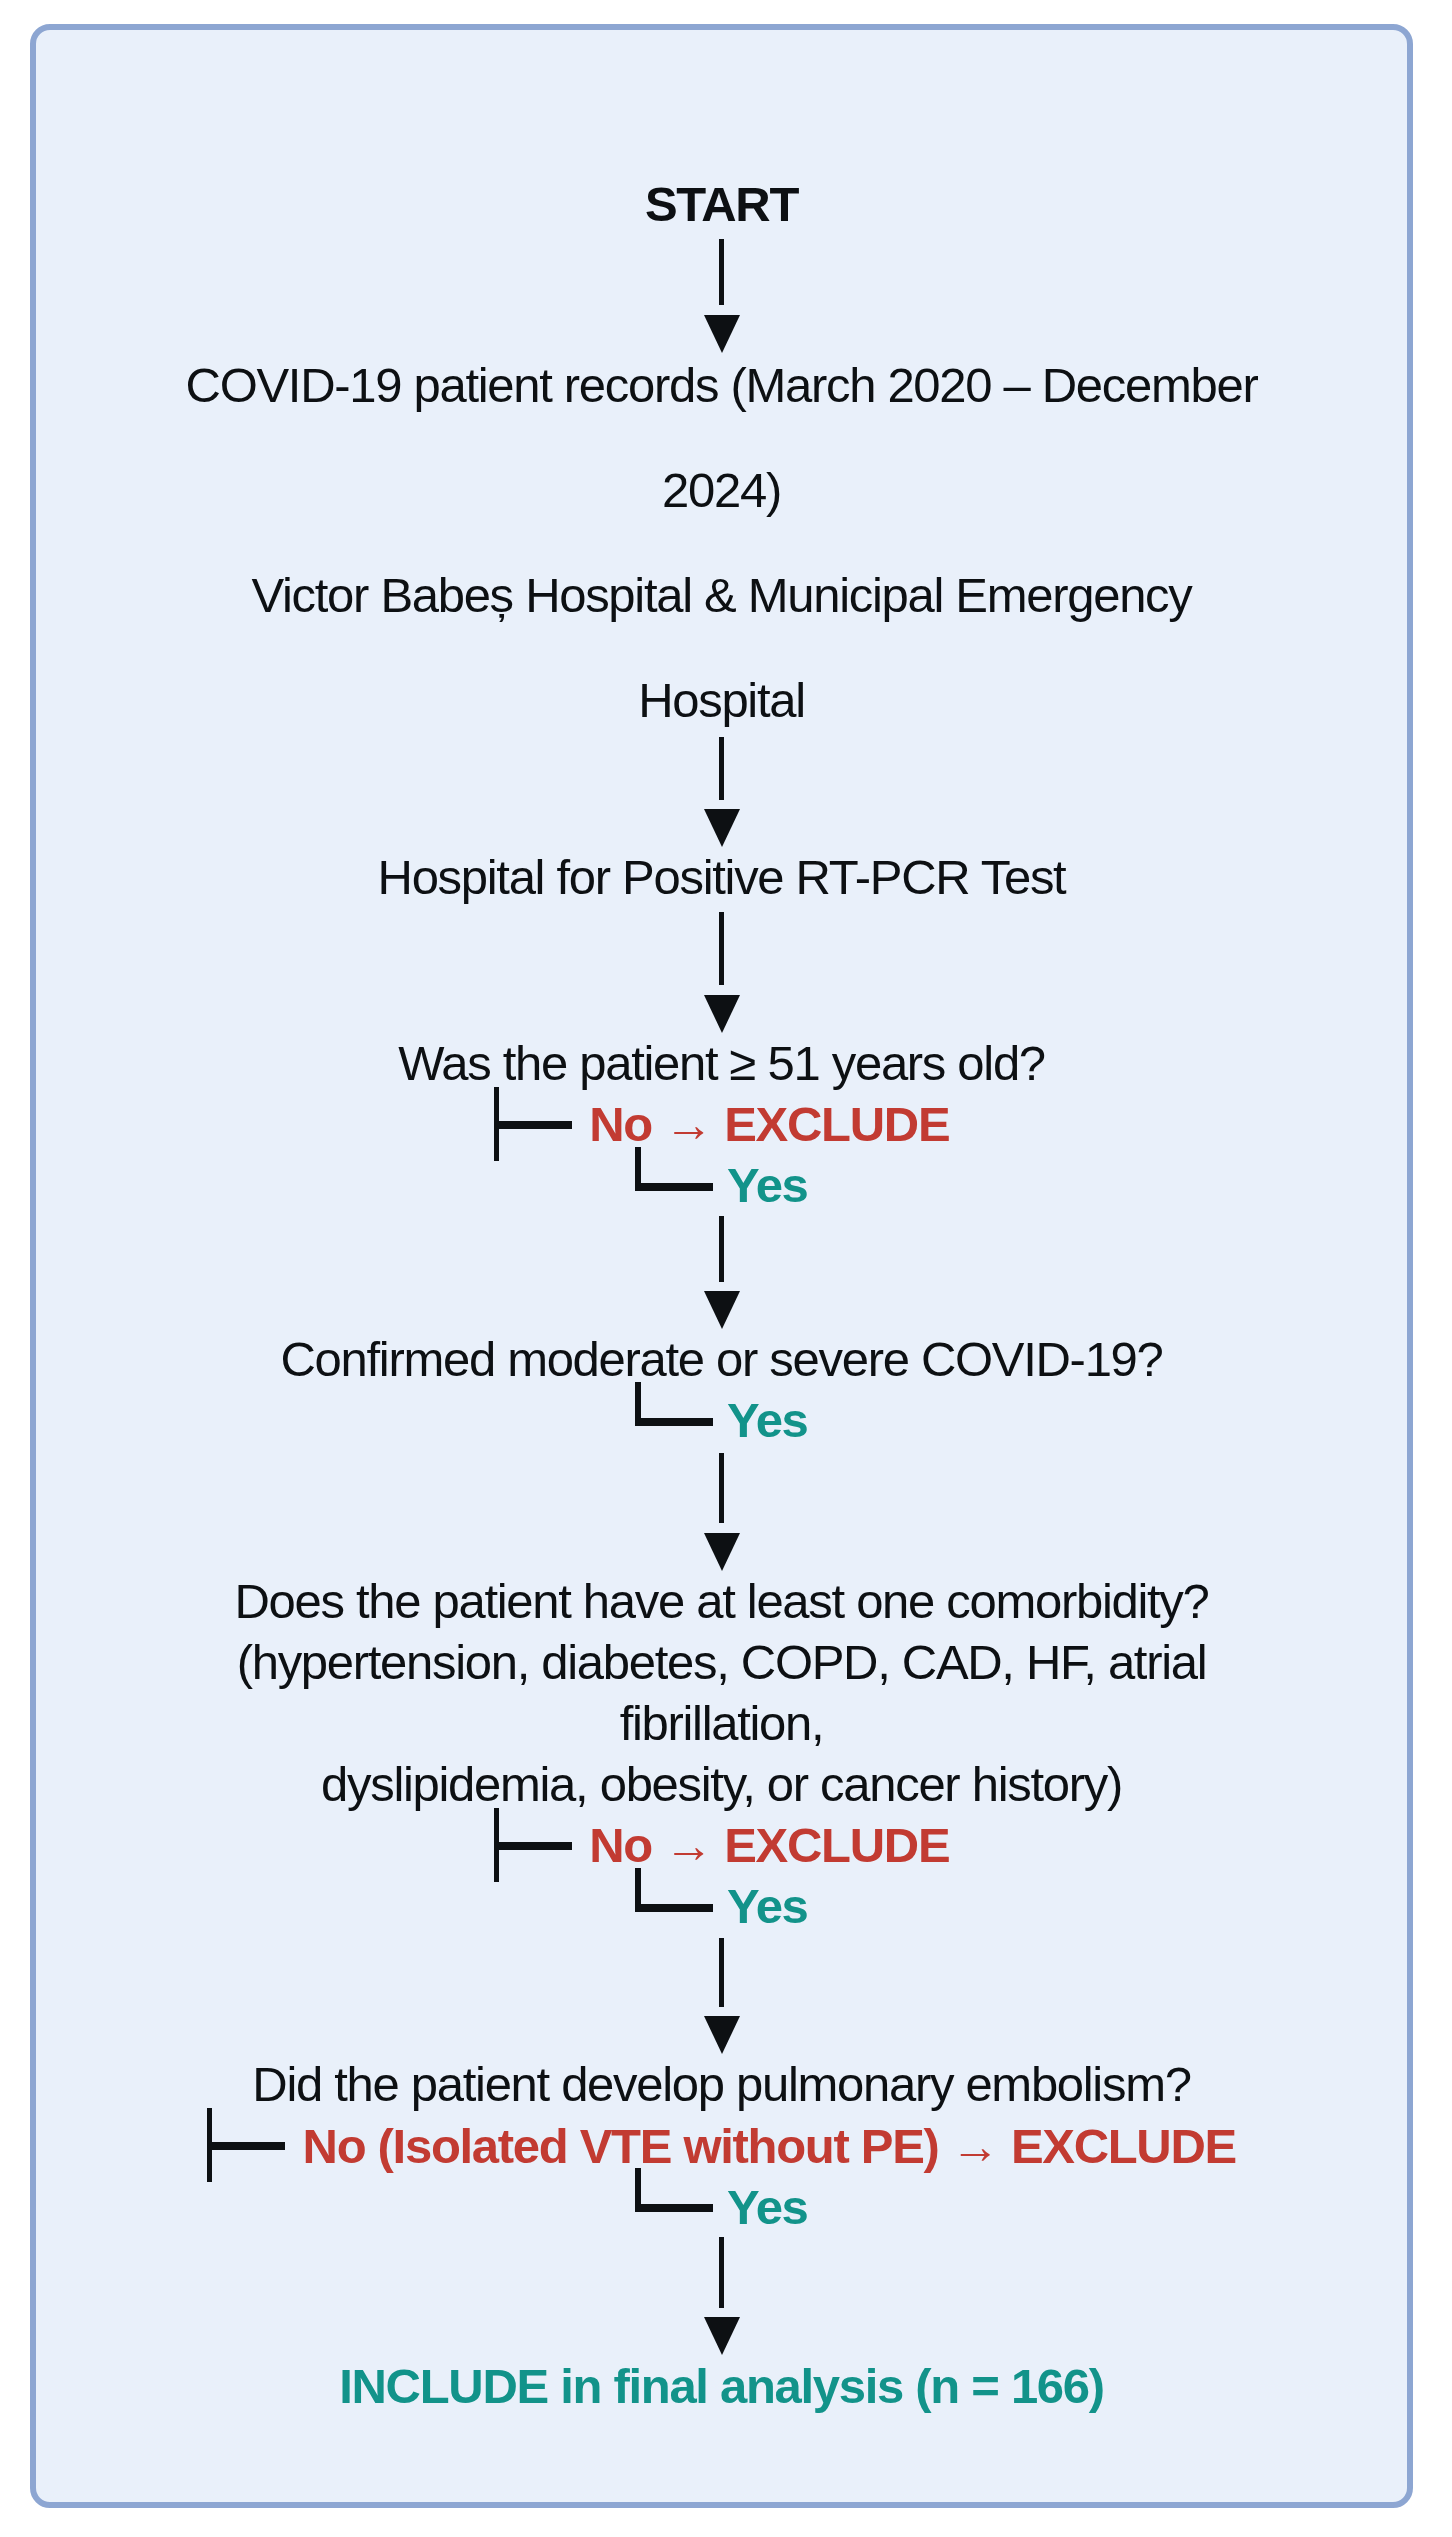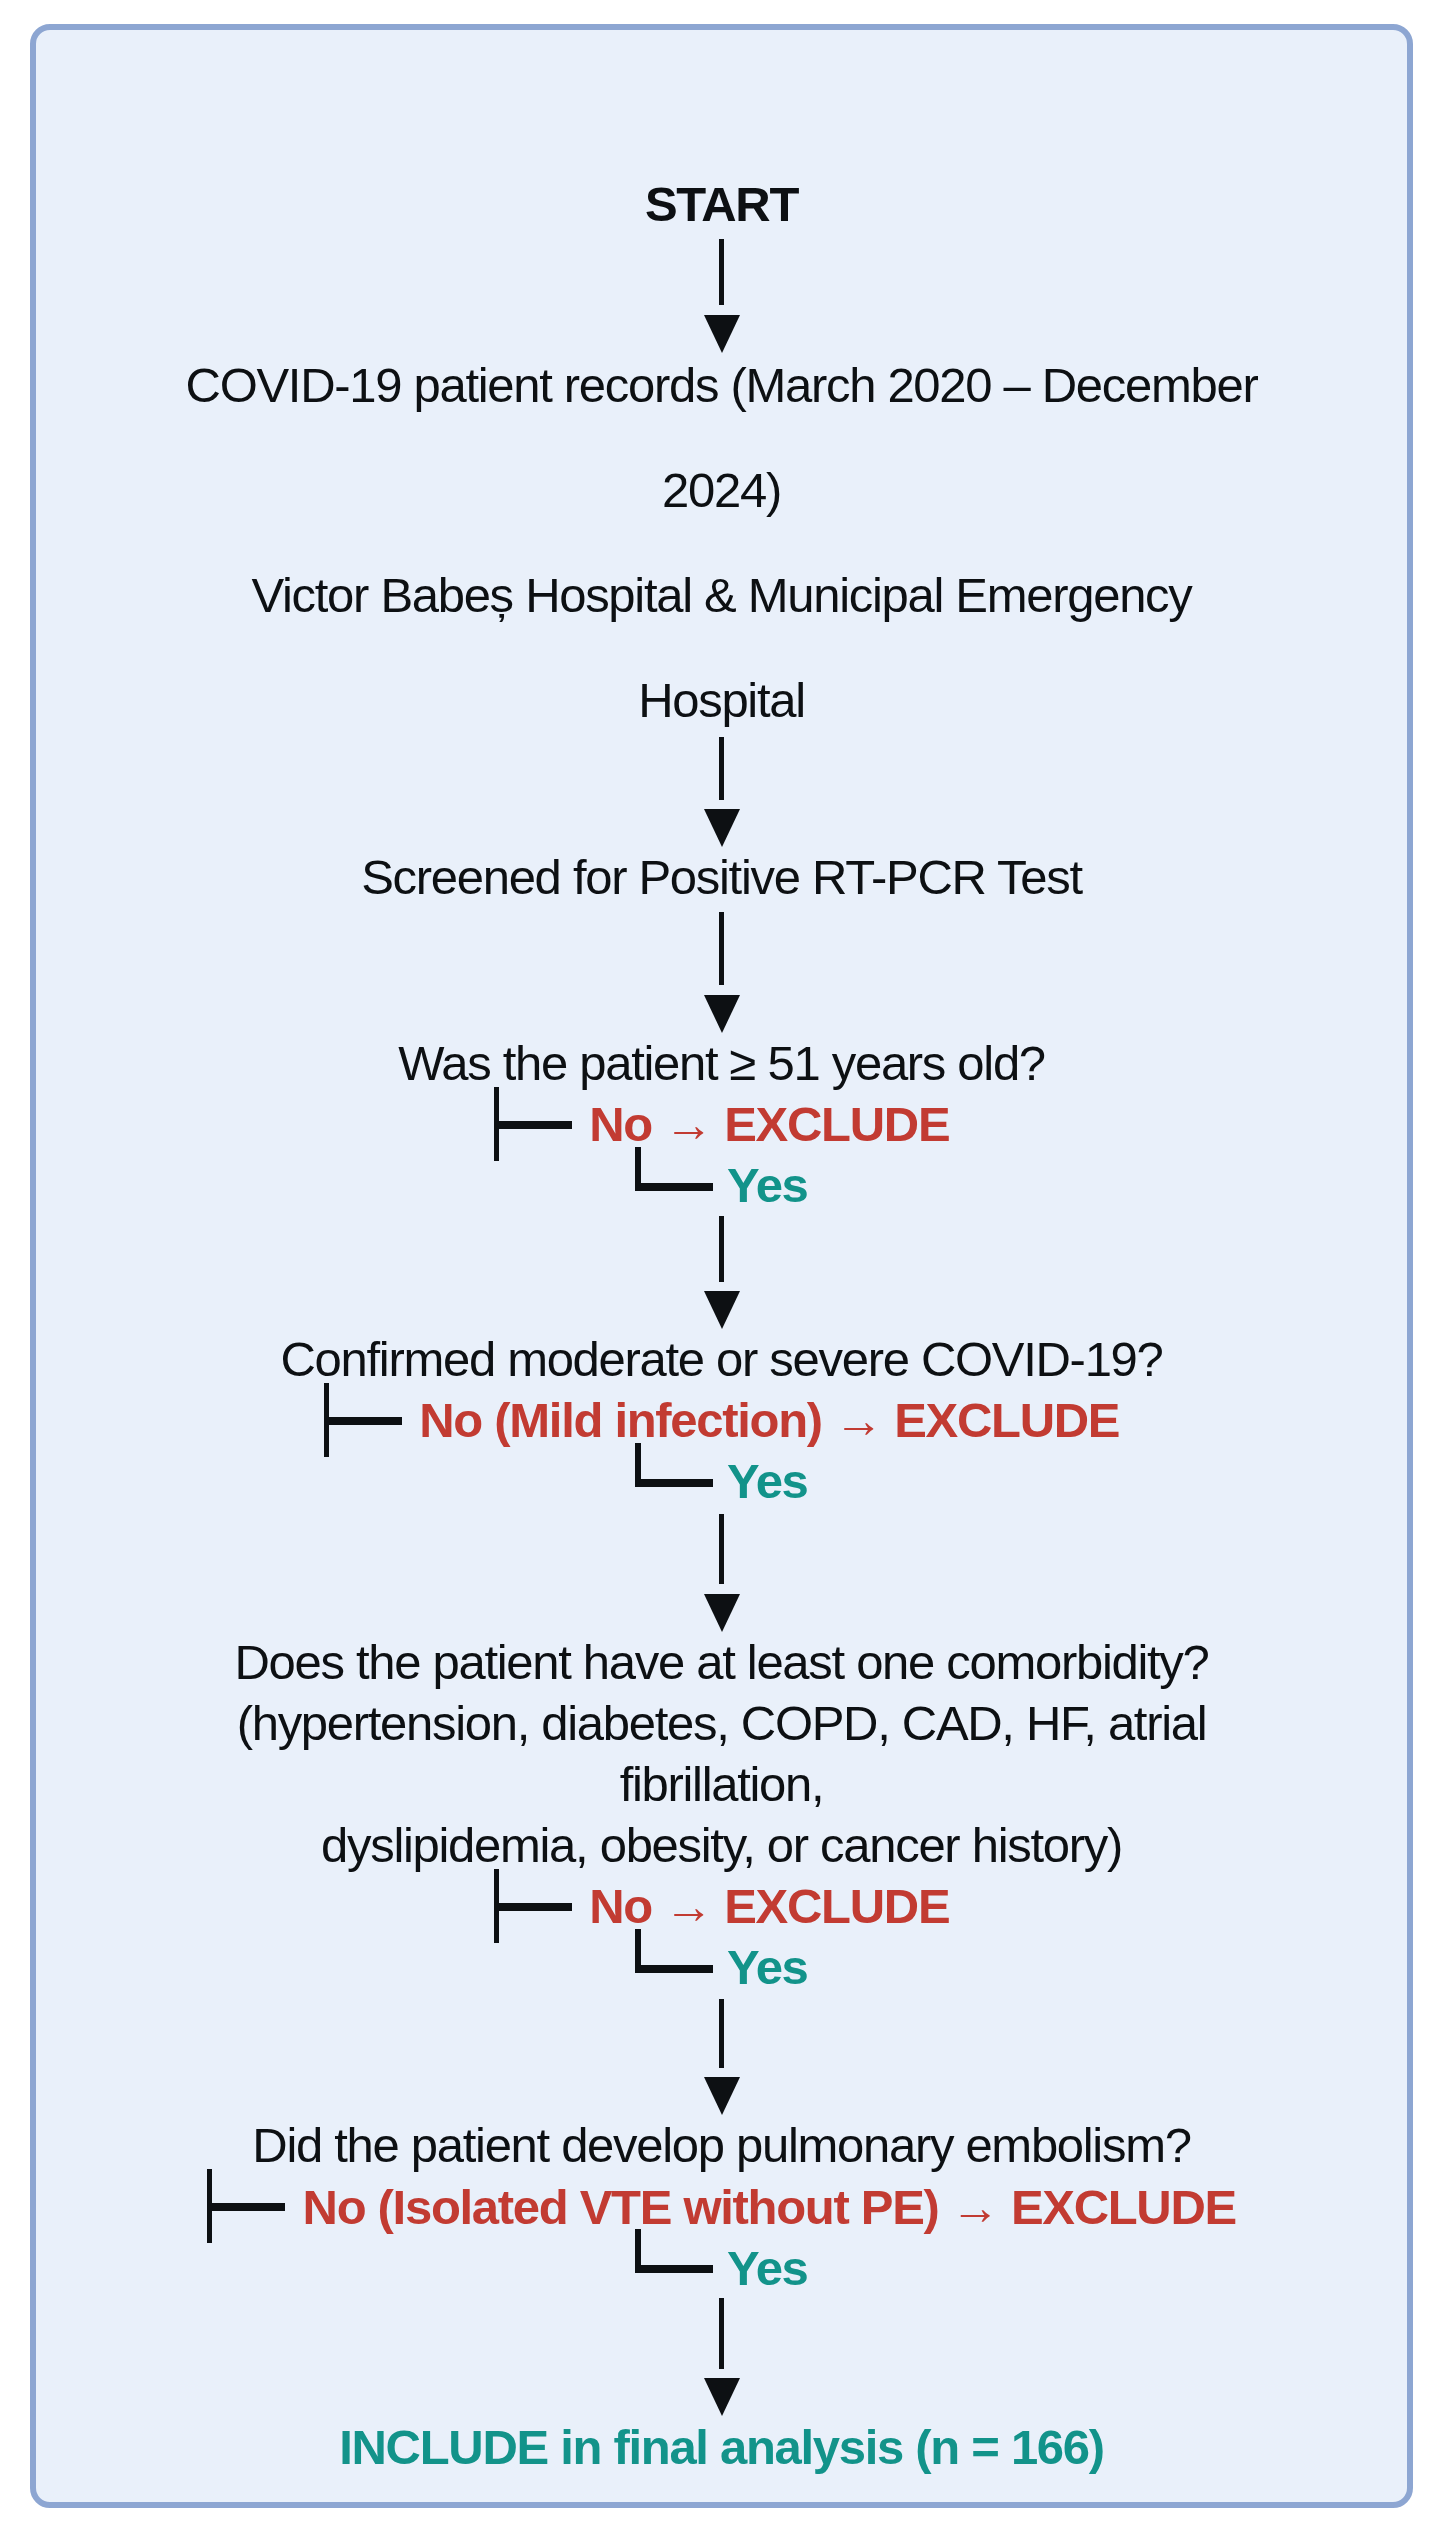--- a/index.html
+++ b/index.html
@@ -95,21 +95,21 @@
         <div class="line">2024)</div>
         <div class="line">Victor Babeș Hospital &amp; Municipal Emergency</div>
         <div class="line">Hospital</div>
       </div>
 
       <div class="connector c-b">
         <div class="vline"></div>
         <div class="arrowhead"></div>
       </div>
 
-      <div class="line">Screened for Positive RT-PCR Test</div>
+      <div class="line">Hospital for Positive RT-PCR Test</div>
 
       <div class="connector c-c">
         <div class="vline"></div>
         <div class="arrowhead"></div>
       </div>
 
       <div class="block">
         <div class="line">Was the patient ≥ 51 years old?</div>
         <div class="row">
           <span class="tee"></span>
@@ -121,24 +121,20 @@
         </div>
       </div>
 
       <div class="connector c-d">
         <div class="vline"></div>
         <div class="arrowhead"></div>
       </div>
 
       <div class="block">
         <div class="line">Confirmed moderate or severe COVID-19?</div>
-        <div class="row">
-          <span class="tee"></span>
-          <span class="no-label">No (Mild infection) → EXCLUDE</span>
-        </div>
         <div class="row">
           <span class="elbow"></span>
           <span class="yes-label">Yes</span>
         </div>
       </div>
 
       <div class="connector c-e">
         <div class="vline"></div>
         <div class="arrowhead"></div>
       </div>

